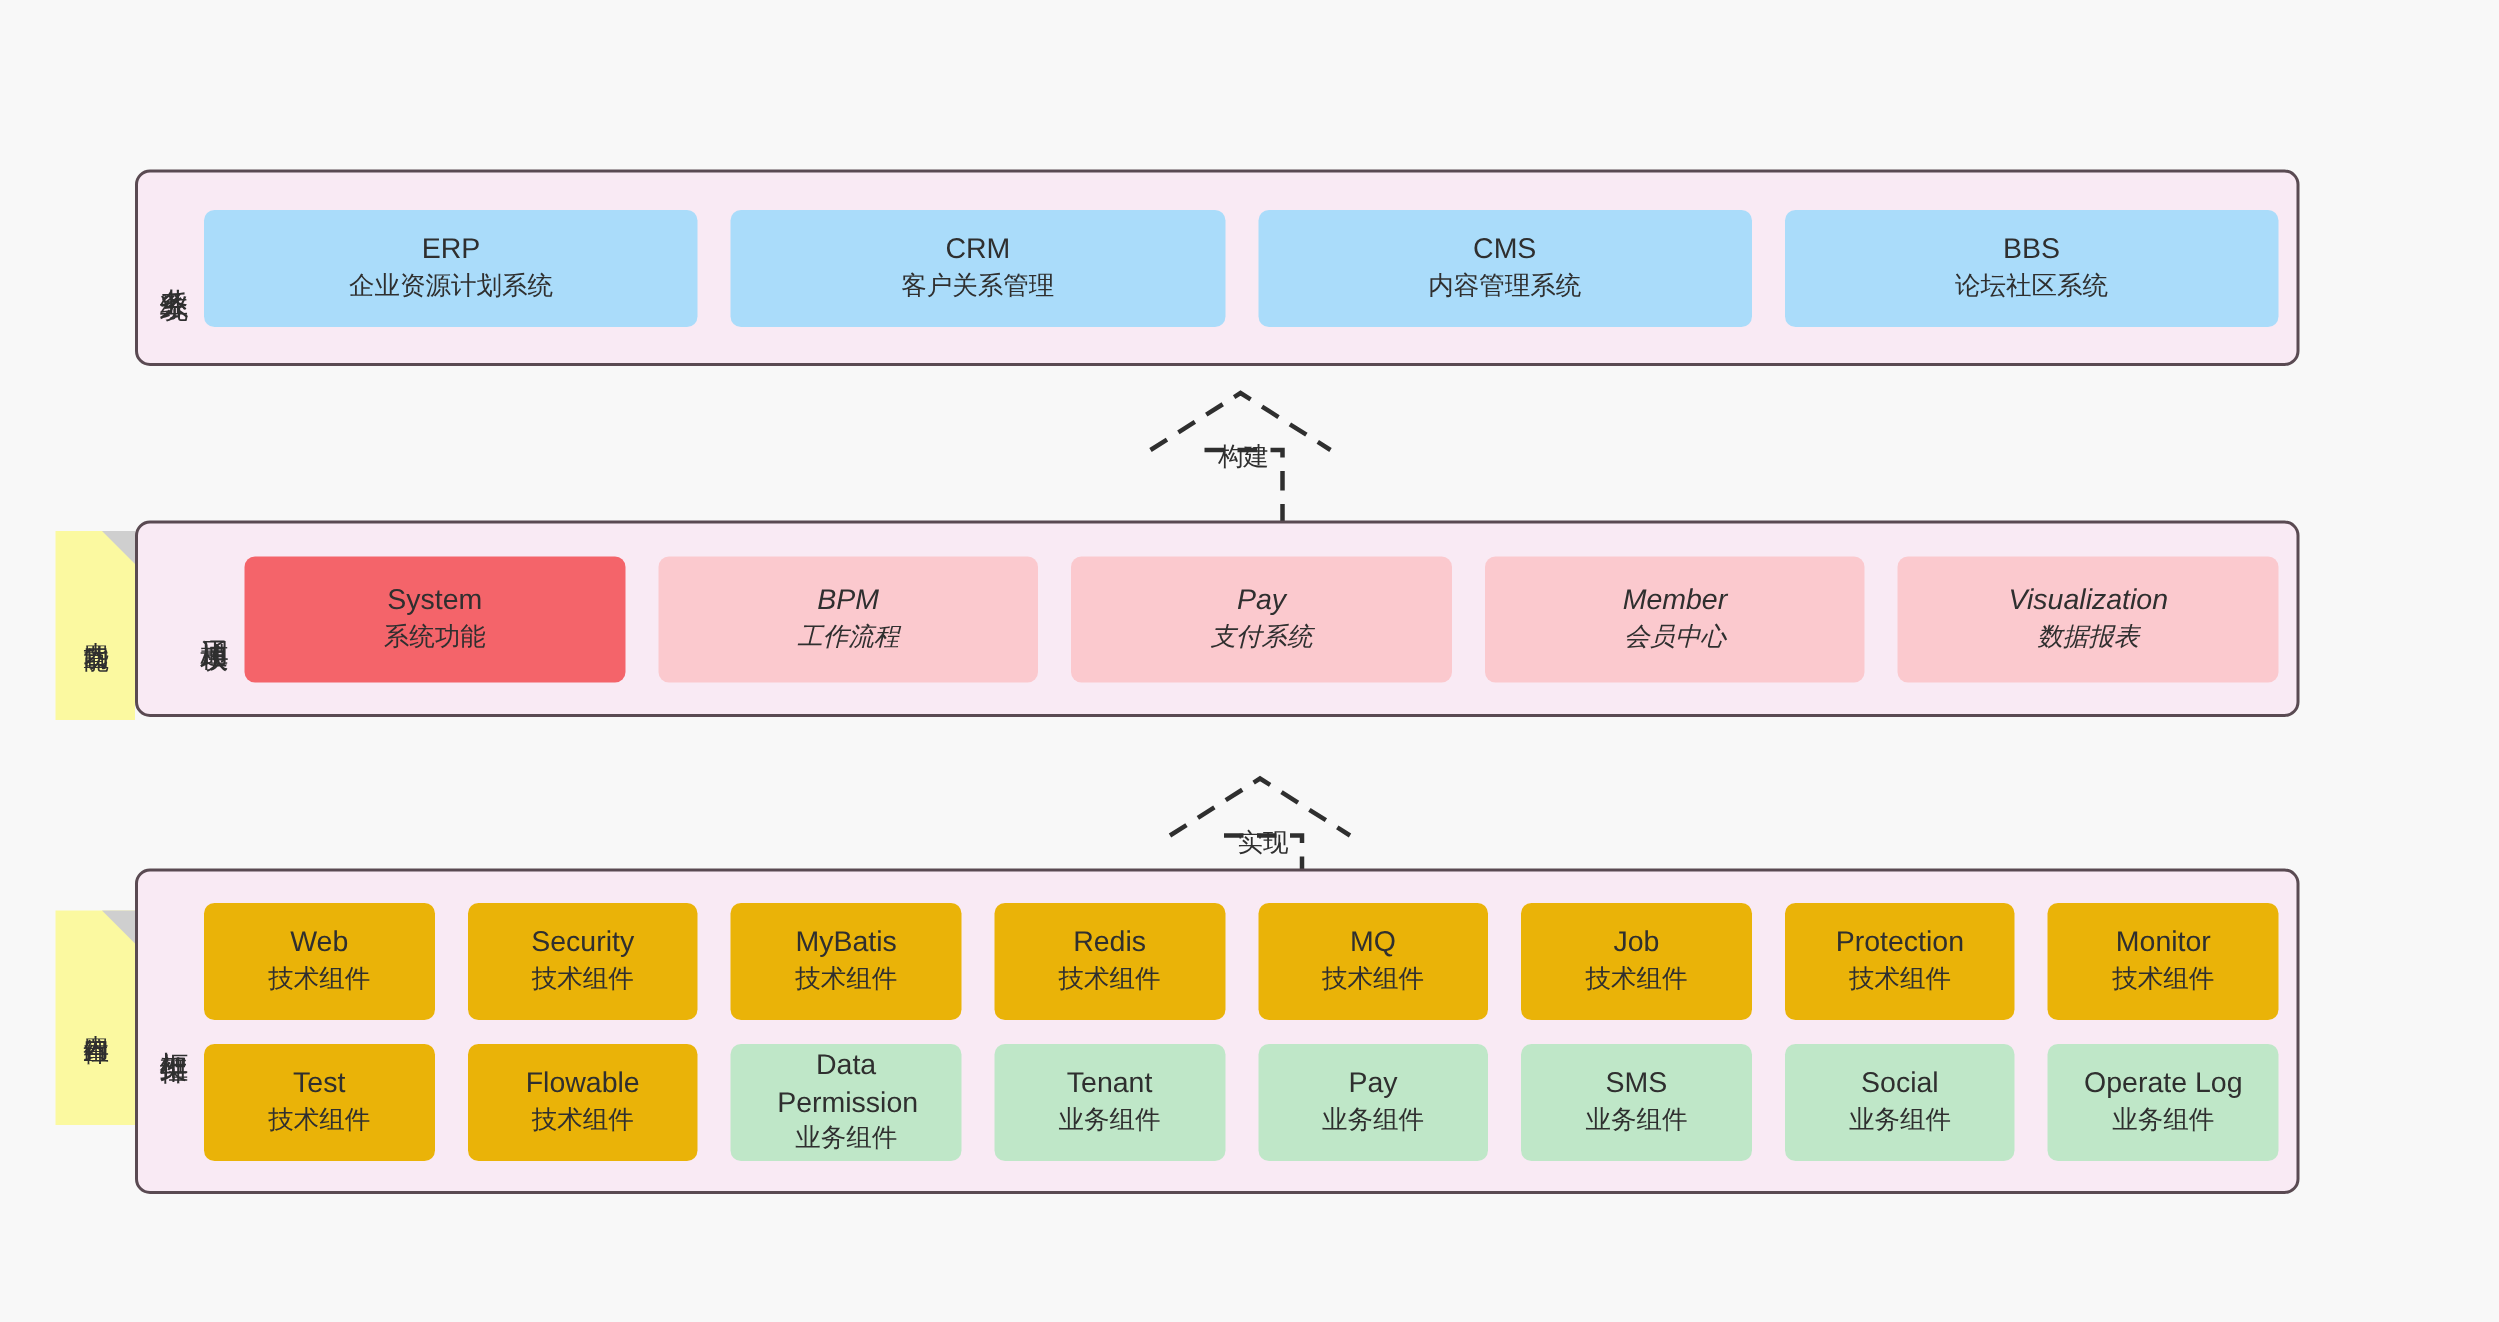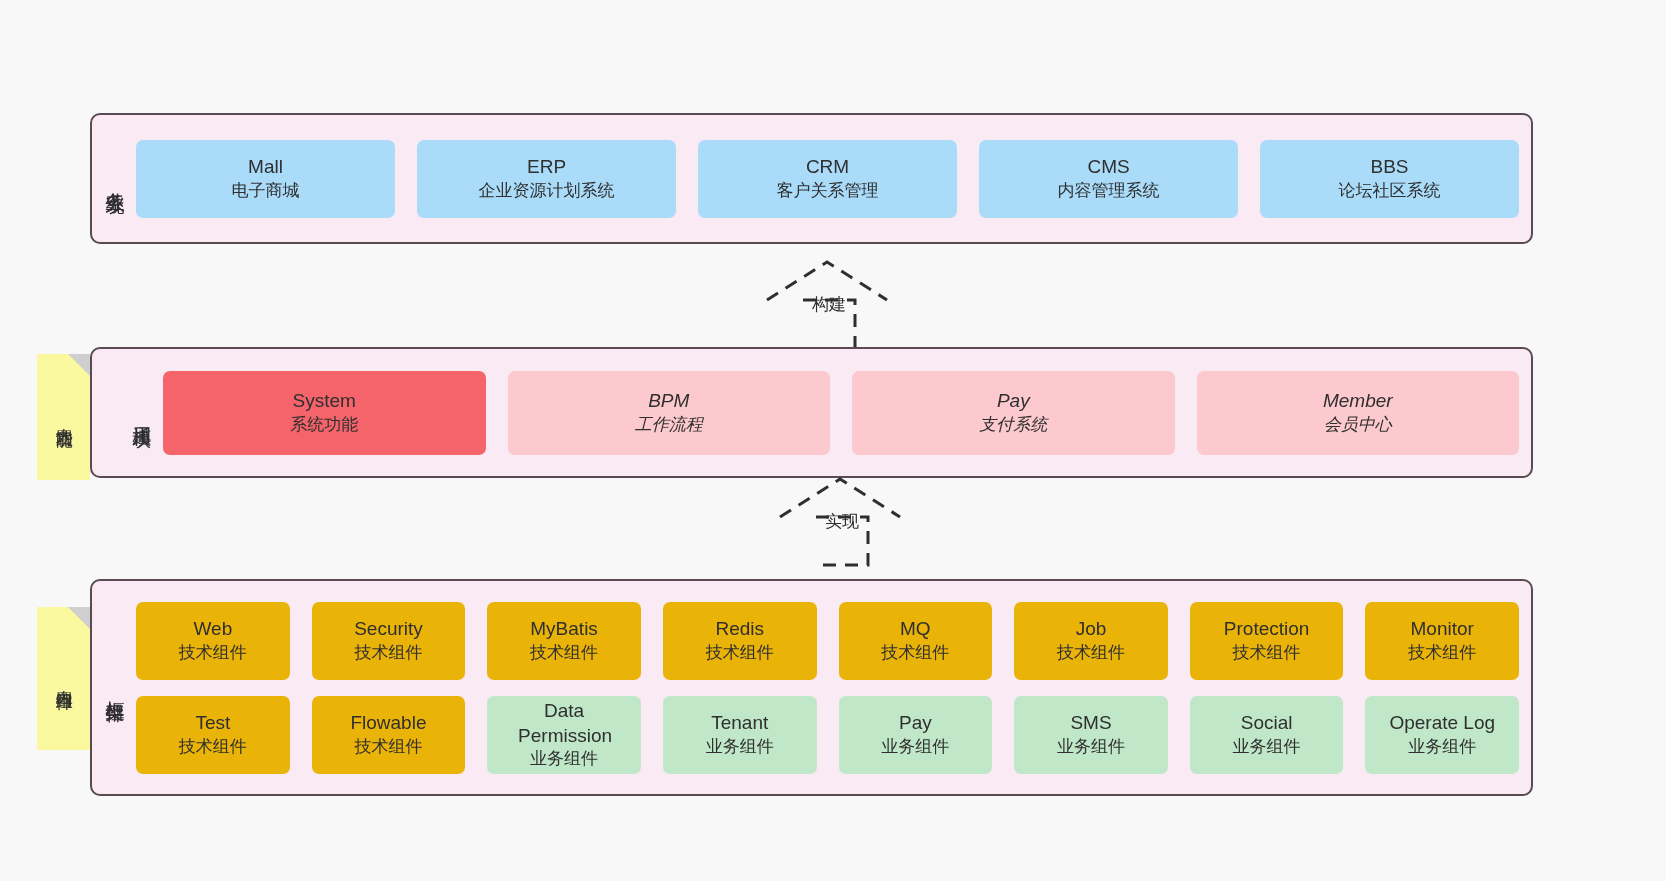--- a/index.html
+++ b/index.html
@@ -114,24 +114,20 @@
 </head>
 <body>
 
 <div id="canvas">
 
   <div class="layer" style="left:90px; top:113px; width:1443px; height:131px;">
     <div class="layer-title">业务系统</div>
     <div class="layer-body">
       <div class="row">
 
-        <div class="node biz-node">
-          <span class="t1">Mall</span>
-          <span class="t2">电子商城</span>
-        </div>
 
 
         <div class="node biz-node">
           <span class="t1">ERP</span>
           <span class="t2">企业资源计划系统</span>
         </div>
 
         <div class="node biz-node">
           <span class="t1">CRM</span>
           <span class="t2">客户关系管理</span>
@@ -180,31 +176,35 @@
         <div class="node mod-light">
           <span class="t1">Pay</span>
           <span class="t2">支付系统</span>
         </div>
 
         <div class="node mod-light">
           <span class="t1">Member</span>
           <span class="t2">会员中心</span>
         </div>
 
+        <div class="node mod-light">
+          <span class="t1">Visualization</span>
+          <span class="t2">数据报表</span>
+        </div>
 
       </div>
     </div>
   </div>
 
   <div class="note" style="left:37px; top:354px; width:53px; height:126px;">
     <div class="note-fold"></div>
     <span class="note-text">内置功能</span>
   </div>
 
-  <div class="arrow" style="left:768px; top:469px; width:160px; height:98px;">
+  <div class="arrow" style="left:768px; top:509px; width:160px; height:98px;">
     <svg width="160" height="98" viewBox="0 0 160 98">
       <path d="M 12 48 L 72 10 L 132 48" fill="none" stroke="#2f2f2f" stroke-width="3" stroke-dasharray="13,9" stroke-linecap="butt"></path>
       <path d="M 48 48 L 100 48 L 100 96 L 48 96" fill="none" stroke="#2f2f2f" stroke-width="3" stroke-dasharray="13,9" stroke-linecap="butt"></path>
     </svg>
     <span class="arrow-label" style="left:57px; top:41px;">实现</span>
   </div>
 
   <div class="layer" style="left:90px; top:579px; width:1443px; height:217px;">
     <div class="layer-title">框架组件</div>
     <div class="layer-body">

